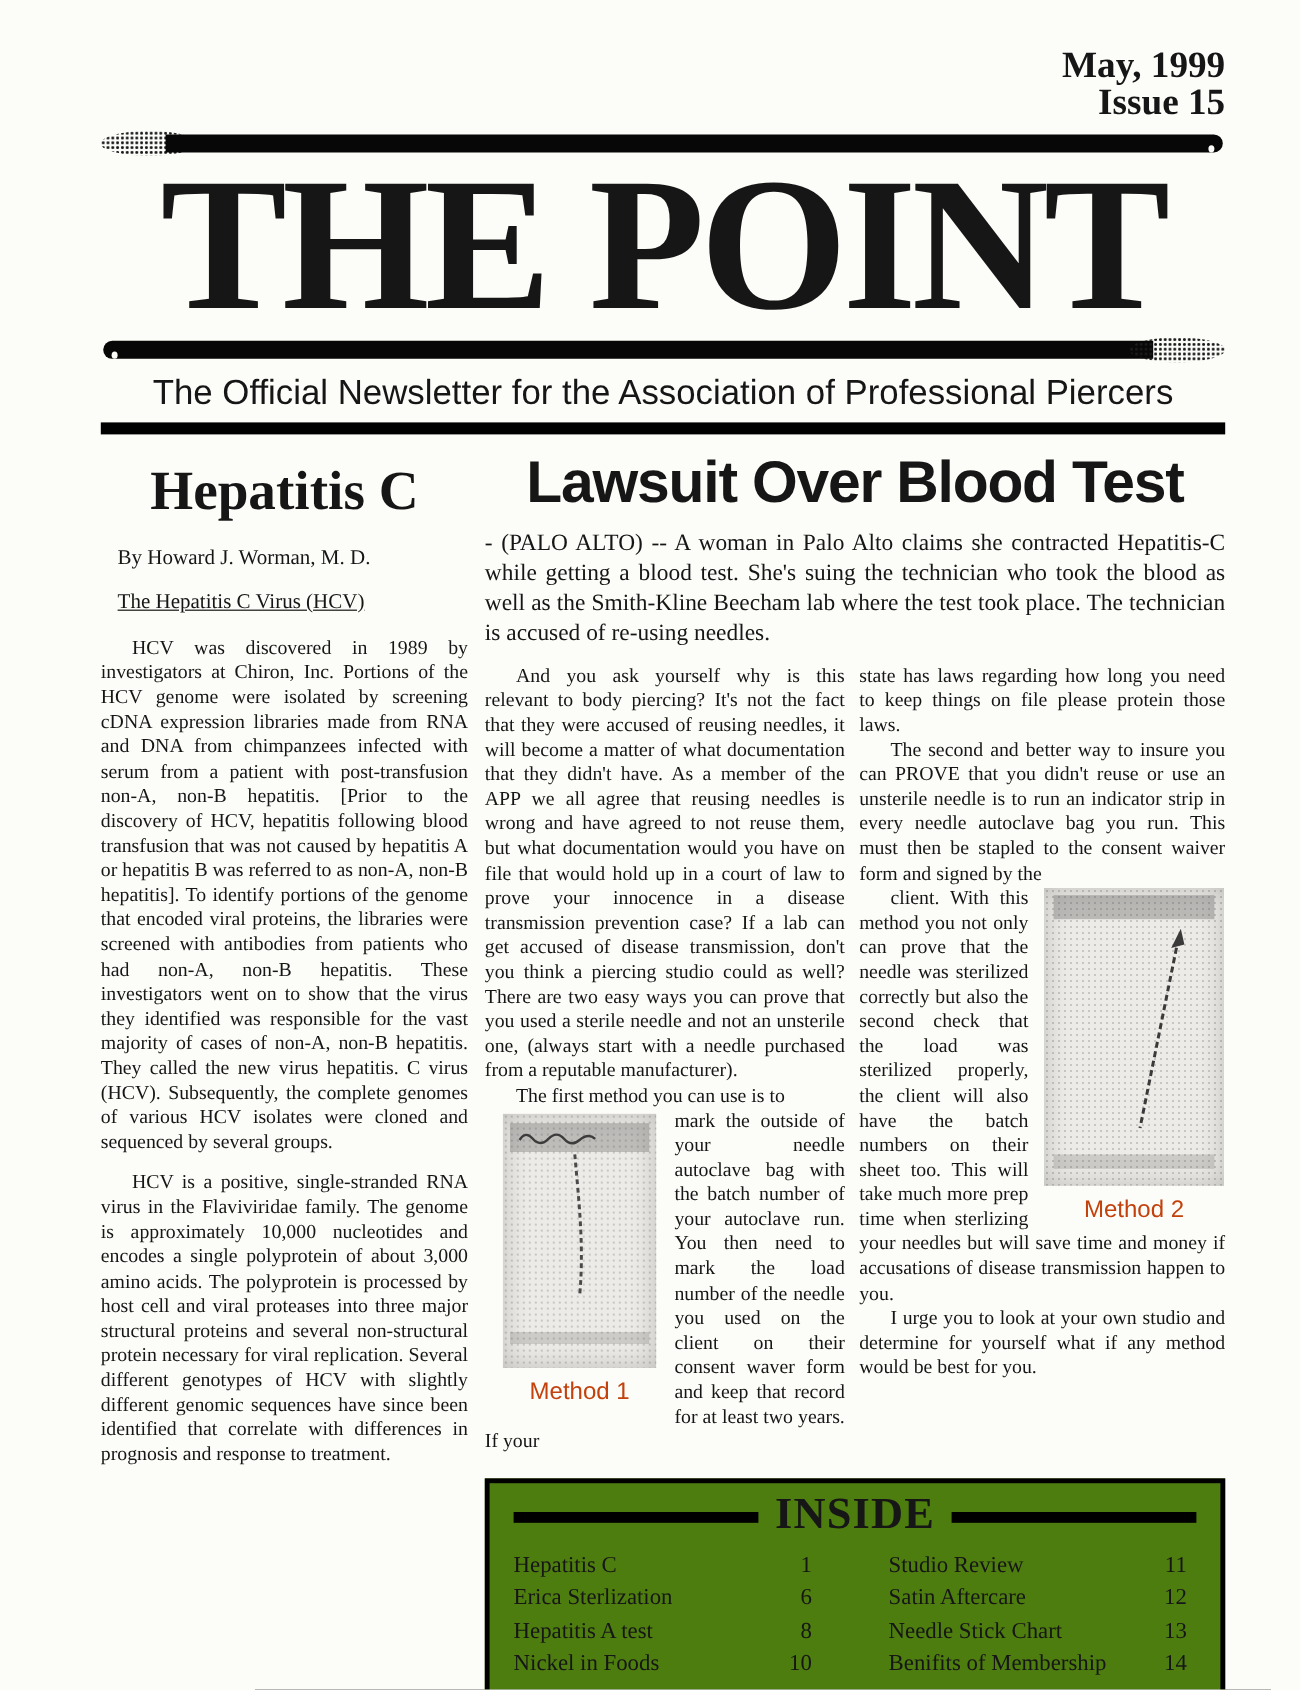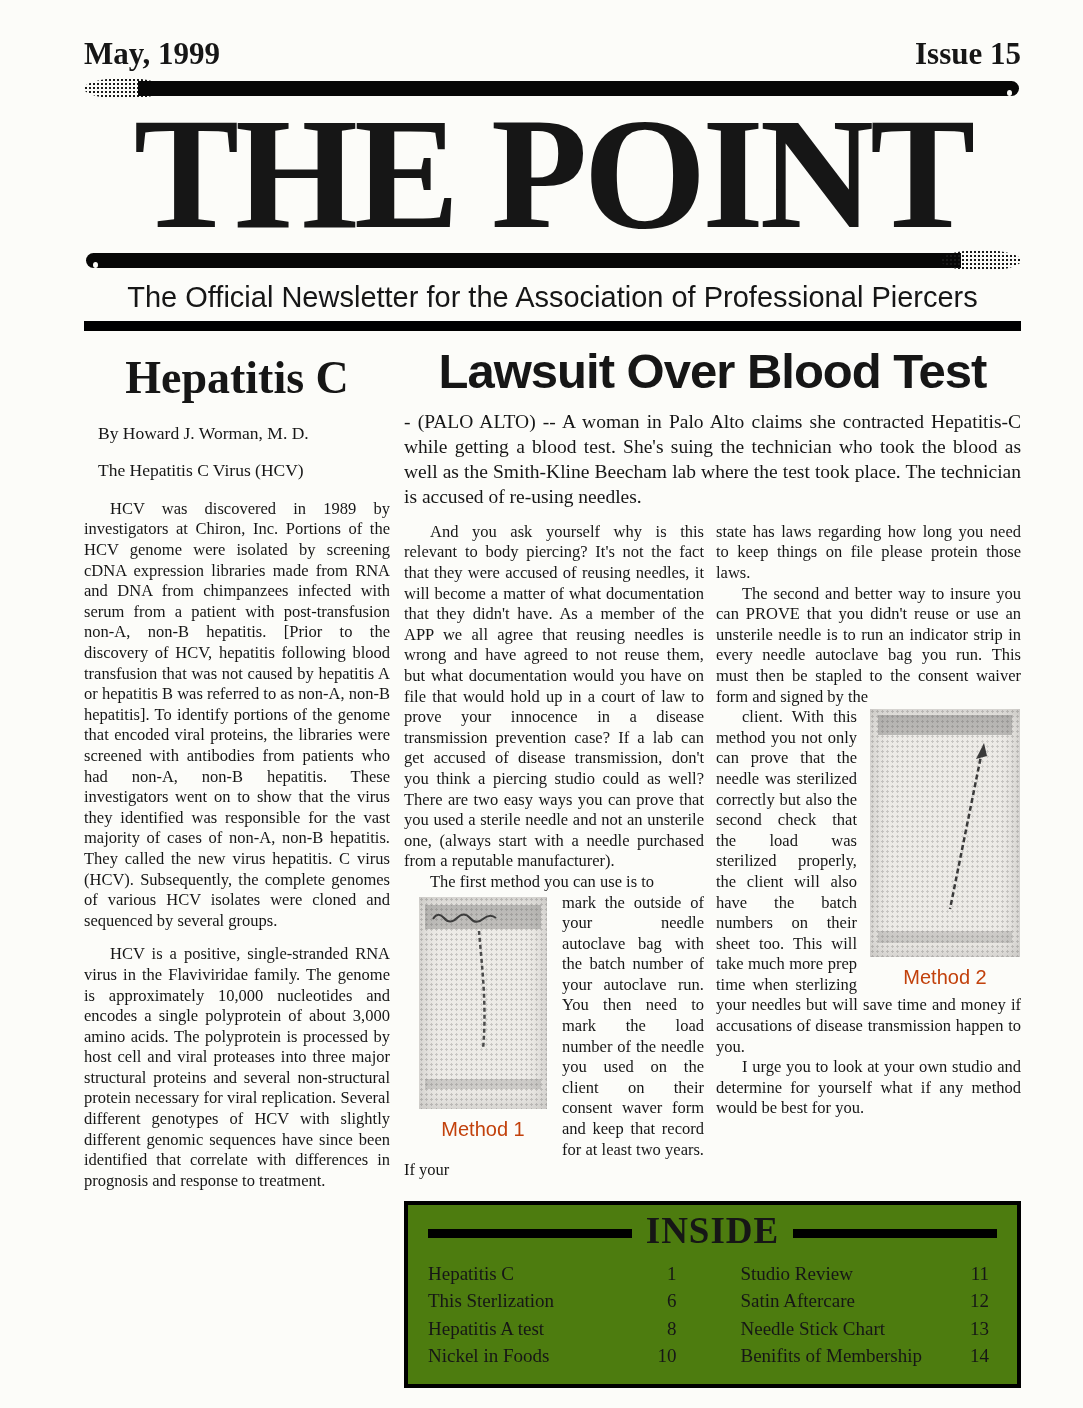--- a/index.html
+++ b/index.html
@@ -3,22 +3,22 @@
 <meta charset="utf-8">
 <style>
   html,body{margin:0;padding:0;background:#8a8a8a;}
   .page{
     width:1083px;height:1408px;margin:0 auto;background:#fcfcf9;color:#161616;
     position:relative;overflow:hidden;box-sizing:border-box;
     padding:38px 62px 0 84px;
     font-family:"Liberation Serif",serif;
   }
   
-  .mast-row{display:flex;justify-content:space-between;align-items:flex-end;
-    font:bold 31px/1 "Liberation Serif",serif;}
+  .mast-row{display:flex;align-items:flex-end;
+    font:bold 31px/1 "Liberation Serif",serif;flex-direction:column;}
   .needle{position:relative;height:24px;}
   .needle .shaft{position:absolute;top:4px;height:15px;background:#070707;}
   .needle .eye{position:absolute;width:5px;height:6px;background:#fcfcf9;border-radius:50%;top:9px;}
   .stip{position:absolute;top:1px;width:80px;height:21px;border-radius:50%;
     background-image:radial-gradient(circle,#1a1a1a 1px,rgba(0,0,0,0) 1.35px);
     background-size:4px 4px;}
   .needle-top{margin-top:8px;}
   .needle-top .shaft{left:54px;right:2px;border-radius:0 8px 8px 0;}
   .needle-top .eye{right:7px;}
   .needle-top .stip{left:0;}
@@ -29,21 +29,21 @@
   .mast-title{font:bold 158px/0.80 "Liberation Serif",serif;letter-spacing:-4px;
     text-align:center;margin-top:10px;white-space:nowrap;}
   .mast-sub{font:400 29px/1.12 "Liberation Sans",sans-serif;text-align:center;margin-top:8px;}
   .thick-rule{height:10px;background:#000;margin-top:7px;}
   
   .main{display:flex;gap:14px;margin-top:14px;}
   .colL{width:306px;flex:none;}
   .colR{flex:1;min-width:0;}
   .hepa-title{font:bold 46px/1 "Liberation Serif",serif;text-align:center;margin:10px 0 22px;}
   .byline{font:17.5px/1.2 "Liberation Serif",serif;margin:0 0 16px 14px;}
-  .subhead{font:17.5px/1.2 "Liberation Serif",serif;margin:0 0 18px 14px;}
+  .subhead{font:17.5px/1.2 "Liberation Serif",serif;margin:0 0 18px 14px;text-decoration:underline;}
   p.body{font:16.5px/20.6px "Liberation Serif",serif;text-align:justify;
     text-indent:26px;margin:0 0 13px;hyphens:auto;}
   .law-title{font:bold 49px/1.02 "Liberation Sans",sans-serif;text-align:center;
     margin:2px 0 12px;letter-spacing:-1px;}
   .lead{font:19.5px/25px "Liberation Serif",serif;text-align:justify;margin:0 0 13px;hyphens:auto;}
   .twocol{display:flex;gap:12px;}
   .cmid{width:300px;flex:none;}
   .crt{flex:1;min-width:0;}
   .twocol p.body{margin:0;}
   
@@ -158,21 +158,21 @@
           <span class="ititle">INSIDE</span>
           <span class="ibar"></span>
         </div>
         <div class="icols">
           <div class="icol">
             <div class="trow">
               <span>Hepatitis C</span>
               <span>1</span>
             </div>
             <div class="trow">
-              <span>This Sterlization</span>
+              <span>Erica Sterlization</span>
               <span>6</span>
             </div>
             <div class="trow">
               <span>Hepatitis A test</span>
               <span>8</span>
             </div>
             <div class="trow">
               <span>Nickel in Foods</span>
               <span>10</span>
             </div>

